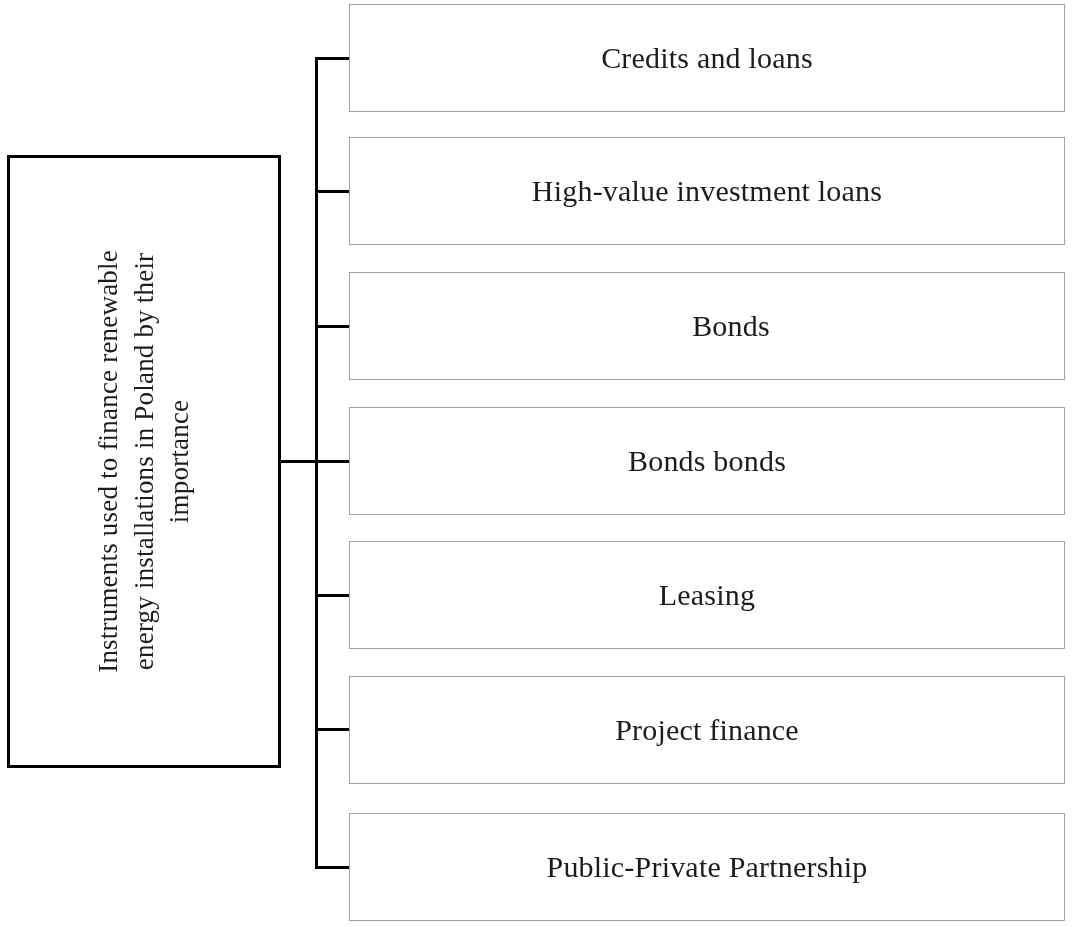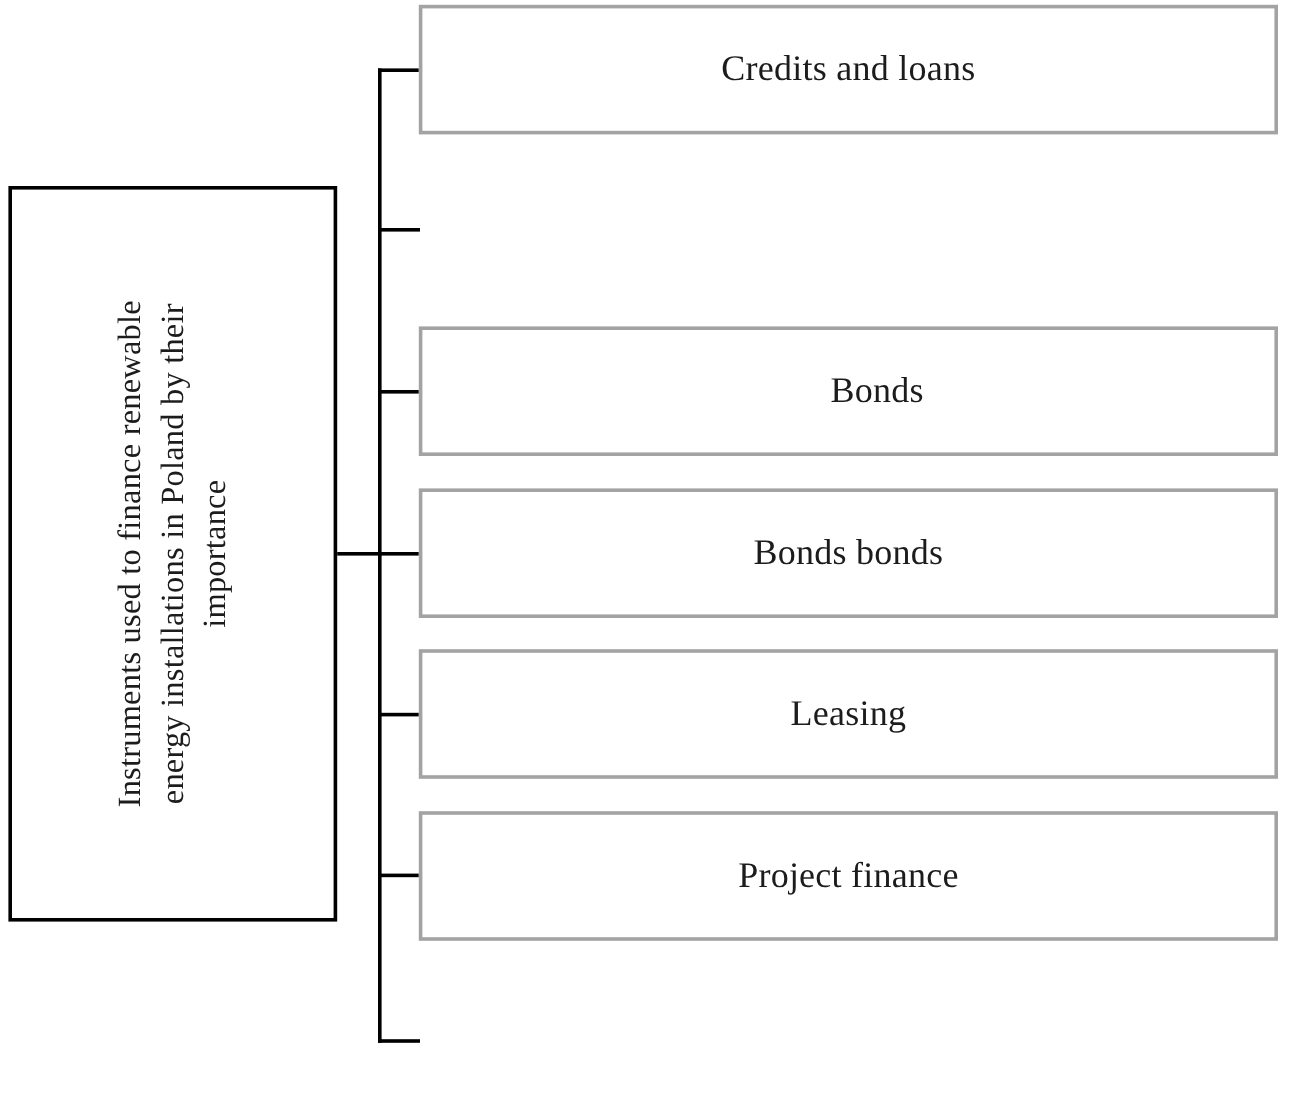--- a/index.html
+++ b/index.html
@@ -11,21 +11,21 @@
     font-family: "Liberation Serif", "DejaVu Serif", serif;
     color: #1c1c1c;
     overflow: hidden;
   }
   .node {
     position: absolute;
     left: 349px;
     width: 716px;
     height: 108px;
     box-sizing: border-box;
-    border: 3px solid #a3a3a3;
+    border: 1px solid #a3a3a3;
     background: #ffffff;
     display: flex;
     align-items: center;
     justify-content: center;
     font-size: 30px;
     letter-spacing: 0.2px;
   }
   .n1 { top: 4px; }
   .n2 { top: 137px; }
   .n3 { top: 272px; padding-left: 48px; }
@@ -89,26 +89,32 @@
   <div class="line stub s2"></div>
   <div class="line stub s3"></div>
   <div class="line stub s4"></div>
   <div class="line stub s5"></div>
   <div class="line stub s6"></div>
   <div class="line stub s7"></div>
 
   <div class="node n1">
     <span>Credits and loans</span>
   </div>
+  <div class="node n2">
+    <span>High-value investment loans</span>
+  </div>
   <div class="node n3">
     <span>Bonds</span>
   </div>
   <div class="node n4">
     <span>Bonds bonds</span>
   </div>
   <div class="node n5">
     <span>Leasing</span>
   </div>
   <div class="node n6">
     <span>Project finance</span>
   </div>
+  <div class="node n7">
+    <span>Public-Private Partnership</span>
+  </div>
 
 </div>
 
 </body></html>

